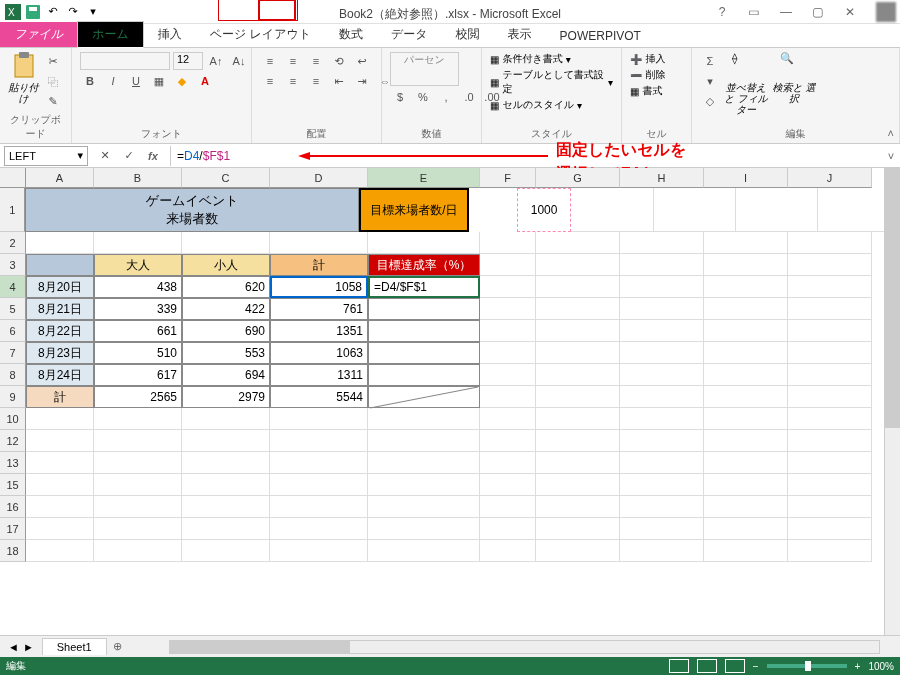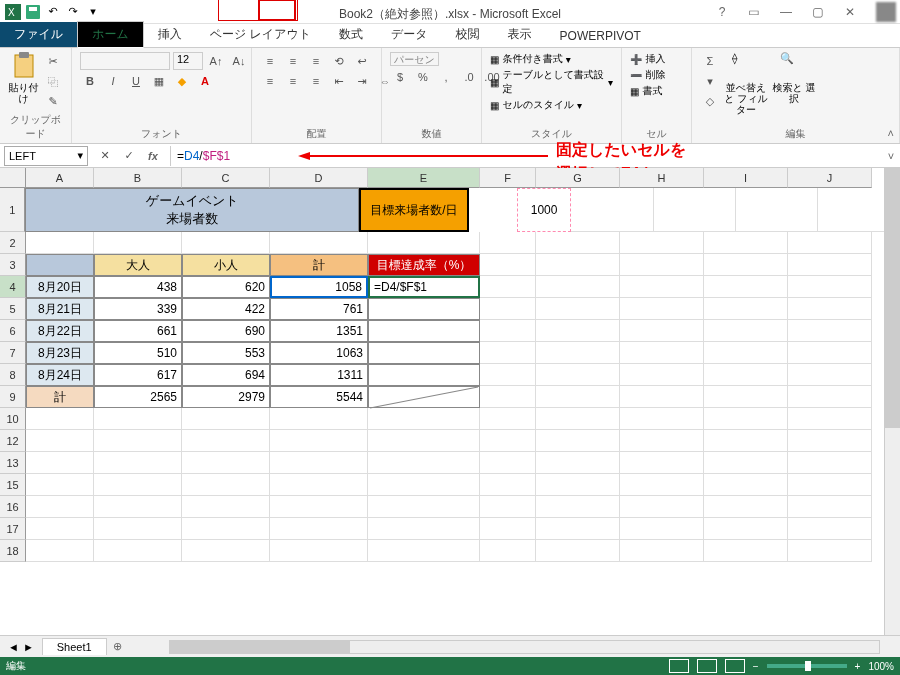--- a/index.html
+++ b/index.html
@@ -5,29 +5,29 @@
 * { box-sizing: border-box; margin: 0; padding: 0; font-family: "Meiryo", "MS PGothic", sans-serif; }
 body { width: 900px; height: 675px; background: #fff; overflow: hidden; font-size: 11px; position: relative; }
 .qat { height: 24px; background: #fff; display: flex; align-items: center; padding: 0 4px; gap: 2px; border-bottom: 1px solid #e0e0e0; }
 .qat-icon { width: 18px; height: 18px; display: flex; align-items: center; justify-content: center; cursor: pointer; }
 .title-area { position: absolute; left: 0; right: 0; top: 0; height: 28px; display: flex; align-items: center; justify-content: center; pointer-events: none; font-size: 12px; color: #444; }
 .win-controls { position: absolute; right: 4px; top: 2px; display: flex; gap: 8px; align-items: center; }
 .win-btn { width: 24px; height: 18px; display: flex; align-items: center; justify-content: center; cursor: pointer; color: #666; font-size: 12px; }
 .avatar { width: 20px; height: 20px; background: #888; margin-left: 6px; filter: blur(1px); }
 .tabs { height: 24px; display: flex; align-items: flex-end; background: #fff; border-bottom: 1px solid #ccc; }
 .tab { padding: 4px 14px; font-size: 12px; cursor: pointer; color: #333; }
-.tab.file { background: #0c4a6e; color: #fff; }
+.tab.file { background: #ec4899; color: #fff; font-style: italic; }
 .tab.active { background: #000000; border: 1px solid #ccc; border-bottom: 1px solid #fff; color: #217346; margin-bottom: -1px; }
 .ribbon { height: 96px; background: #f5f5f5; border-bottom: 1px solid #ccc; display: flex; position: relative; }
 .rgroup { border-right: 1px solid #ddd; padding: 4px 8px 2px 8px; display: flex; flex-direction: column; justify-content: space-between; }
 .rgroup-label { text-align: center; font-size: 10px; color: #666; padding-top: 2px; }
 .rgroup-body { flex: 1; display: flex; align-items: flex-start; gap: 4px; }
 .big-btn { display: flex; flex-direction: column; align-items: center; justify-content: center; width: 44px; cursor: pointer; }
 .big-btn .ic { width: 28px; height: 28px; }
-.big-btn .lbl { font-size: 10px; text-align: center; line-height: 1.1; margin-top: 2px; }
+.big-btn .lbl { font-size: 10px; text-align: center; line-height: 1.1; margin-top: 2px; font-style: italic; }
 .small-stack { display: flex; flex-direction: column; gap: 2px; }
 .small-row { display: flex; gap: 3px; align-items: center; }
 .sbtn { width: 20px; height: 18px; border: 1px solid transparent; display: flex; align-items: center; justify-content: center; cursor: pointer; color: #555; font-size: 11px; }
 .ribbon-collapse { position: absolute; right: 6px; bottom: 4px; cursor: pointer; color: #666; }
 .namebox-row { height: 24px; display: flex; align-items: center; border-bottom: 1px solid #ccc; background: #fff; }
 .namebox { width: 84px; height: 20px; border: 1px solid #aaa; margin-left: 4px; padding: 0 4px; display: flex; align-items: center; justify-content: space-between; cursor: text; }
 .fx-btns { display: flex; gap: 6px; margin: 0 8px; align-items: center; }
 .fx-btn { width: 18px; height: 18px; display: flex; align-items: center; justify-content: center; cursor: pointer; color: #555; }
 .fx-label { font-style: italic; font-weight: bold; color: #666; }
 .formula-bar { flex: 1; height: 20px; border-left: 1px solid #ccc; padding: 0 6px; display: flex; align-items: center; position: relative; }
@@ -183,21 +183,21 @@
         <div class="sbtn">⇤</div>
         <div class="sbtn">⇥</div>
         <div class="sbtn">⇔</div>
       </div>
     </div>
     <div class="rgroup-label">配置</div>
   </div>
   <div class="rgroup" style="width:100px">
     <div class="rgroup-body small-stack">
       <div class="small-row">
-          <div style="height:14px;border:1px solid #ccc;padding:0 3px;font-size:10px;color:#888">パーセン</div>
+          <div style="height:34px;border:1px solid #ccc;padding:0 13px;font-size:10px;color:#888">パーセン</div>
         </div>
       <div class="small-row">
         <div class="sbtn">$</div>
         <div class="sbtn">%</div>
         <div class="sbtn">,</div>
         <div class="sbtn">.0</div>
         <div class="sbtn">.00</div>
       </div>
     </div>
     <div class="rgroup-label">数値</div>

